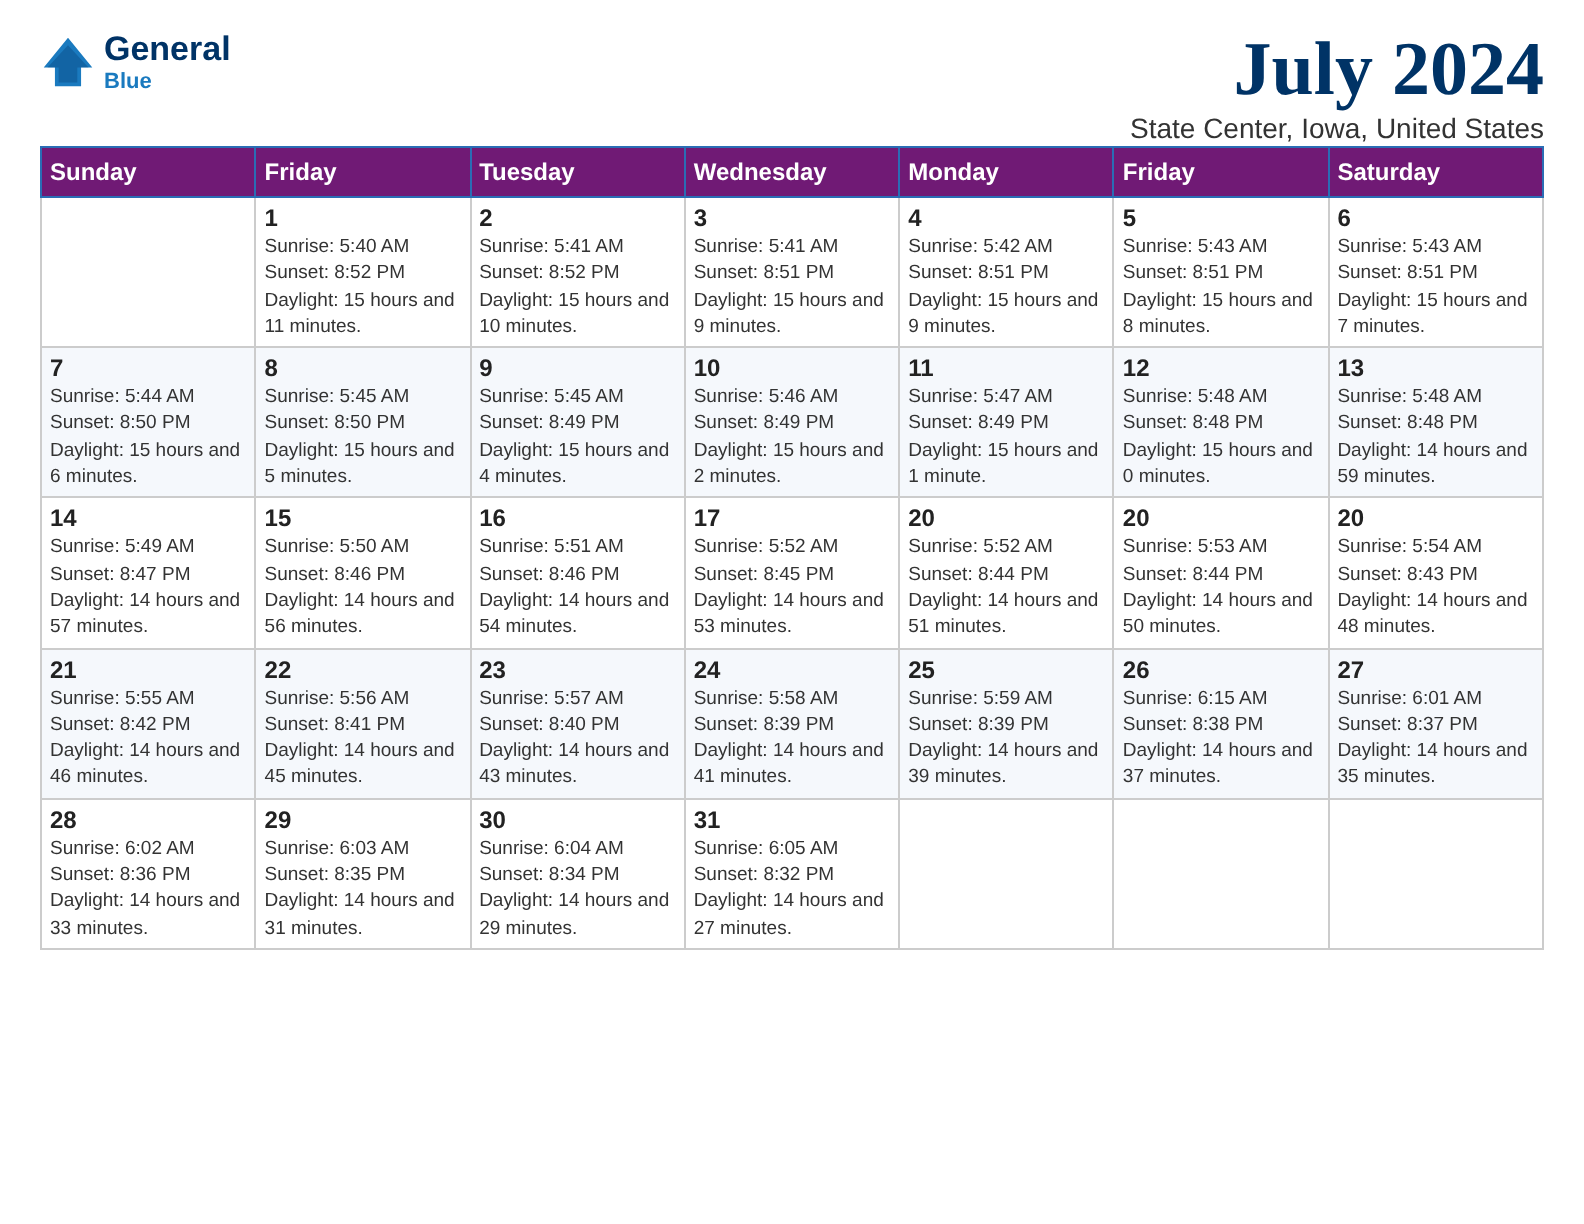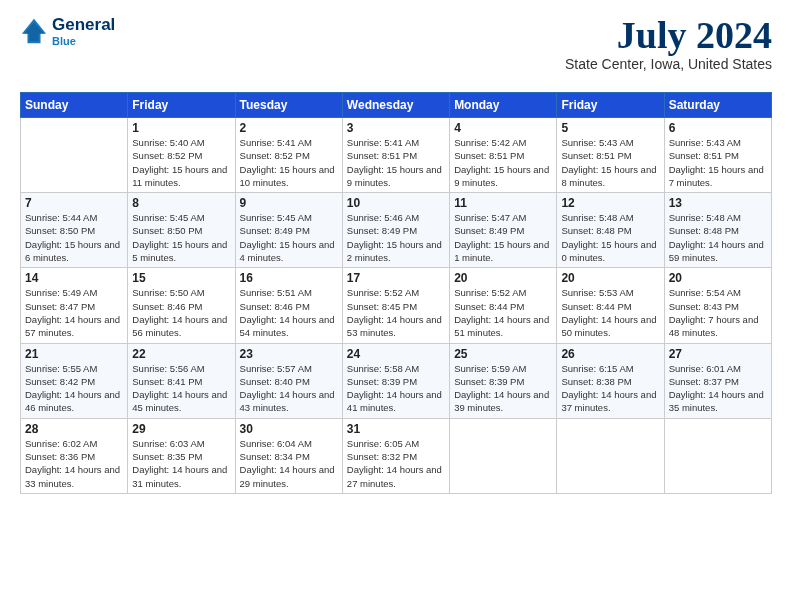--- a/index.html
+++ b/index.html
@@ -12,21 +12,21 @@
     }
     .page {
       width: 792px;
       height: 612px;
       padding: 16px 20px 12px 20px;
     }
     .header {
       display: flex;
       justify-content: space-between;
       align-items: flex-start;
-      margin-bottom: 20px;
+      margin-bottom: 1px;
     }
     .logo {
       display: flex;
       align-items: center;
       gap: 4px;
     }
     .logo-icon {
       width: 28px;
       height: 28px;
     }
@@ -44,21 +44,21 @@
       font-size: 14px;
       color: #333;
       margin-top: 2px;
     }
     .calendar {
       width: 100%;
       border-collapse: collapse;
       border: 1px solid #ccc;
     }
     .calendar th {
-      background: #1d4ed8;
+      background: #701a75;
       color: #fff;
       font-size: 12px;
       font-weight: bold;
       padding: 5px 4px;
       text-align: left;
       border: 1px solid #2a6db5;
     }
     .calendar td {
       vertical-align: top;
       border: 1px solid #ccc;
@@ -276,21 +276,21 @@
             <span>Sunrise: 5:53 AM</span><br>
             <span>Sunset: 8:44 PM</span><br>
             <span>Daylight: 14 hours and 50 minutes.</span>
           </div>
         </td>
           <td>
           <span class="day-number">20</span>
           <div class="day-info">
             <span>Sunrise: 5:54 AM</span><br>
             <span>Sunset: 8:43 PM</span><br>
-            <span>Daylight: 7 hours and 48 minutes.</span>
+            <span>Daylight: 14 hours and 48 minutes.</span>
           </div>
         </td>
         </tr>
         <tr>
           <td>
           <span class="day-number">21</span>
           <div class="day-info">
             <span>Sunrise: 5:55 AM</span><br>
             <span>Sunset: 8:42 PM</span><br>
             <span>Daylight: 14 hours and 46 minutes.</span>

